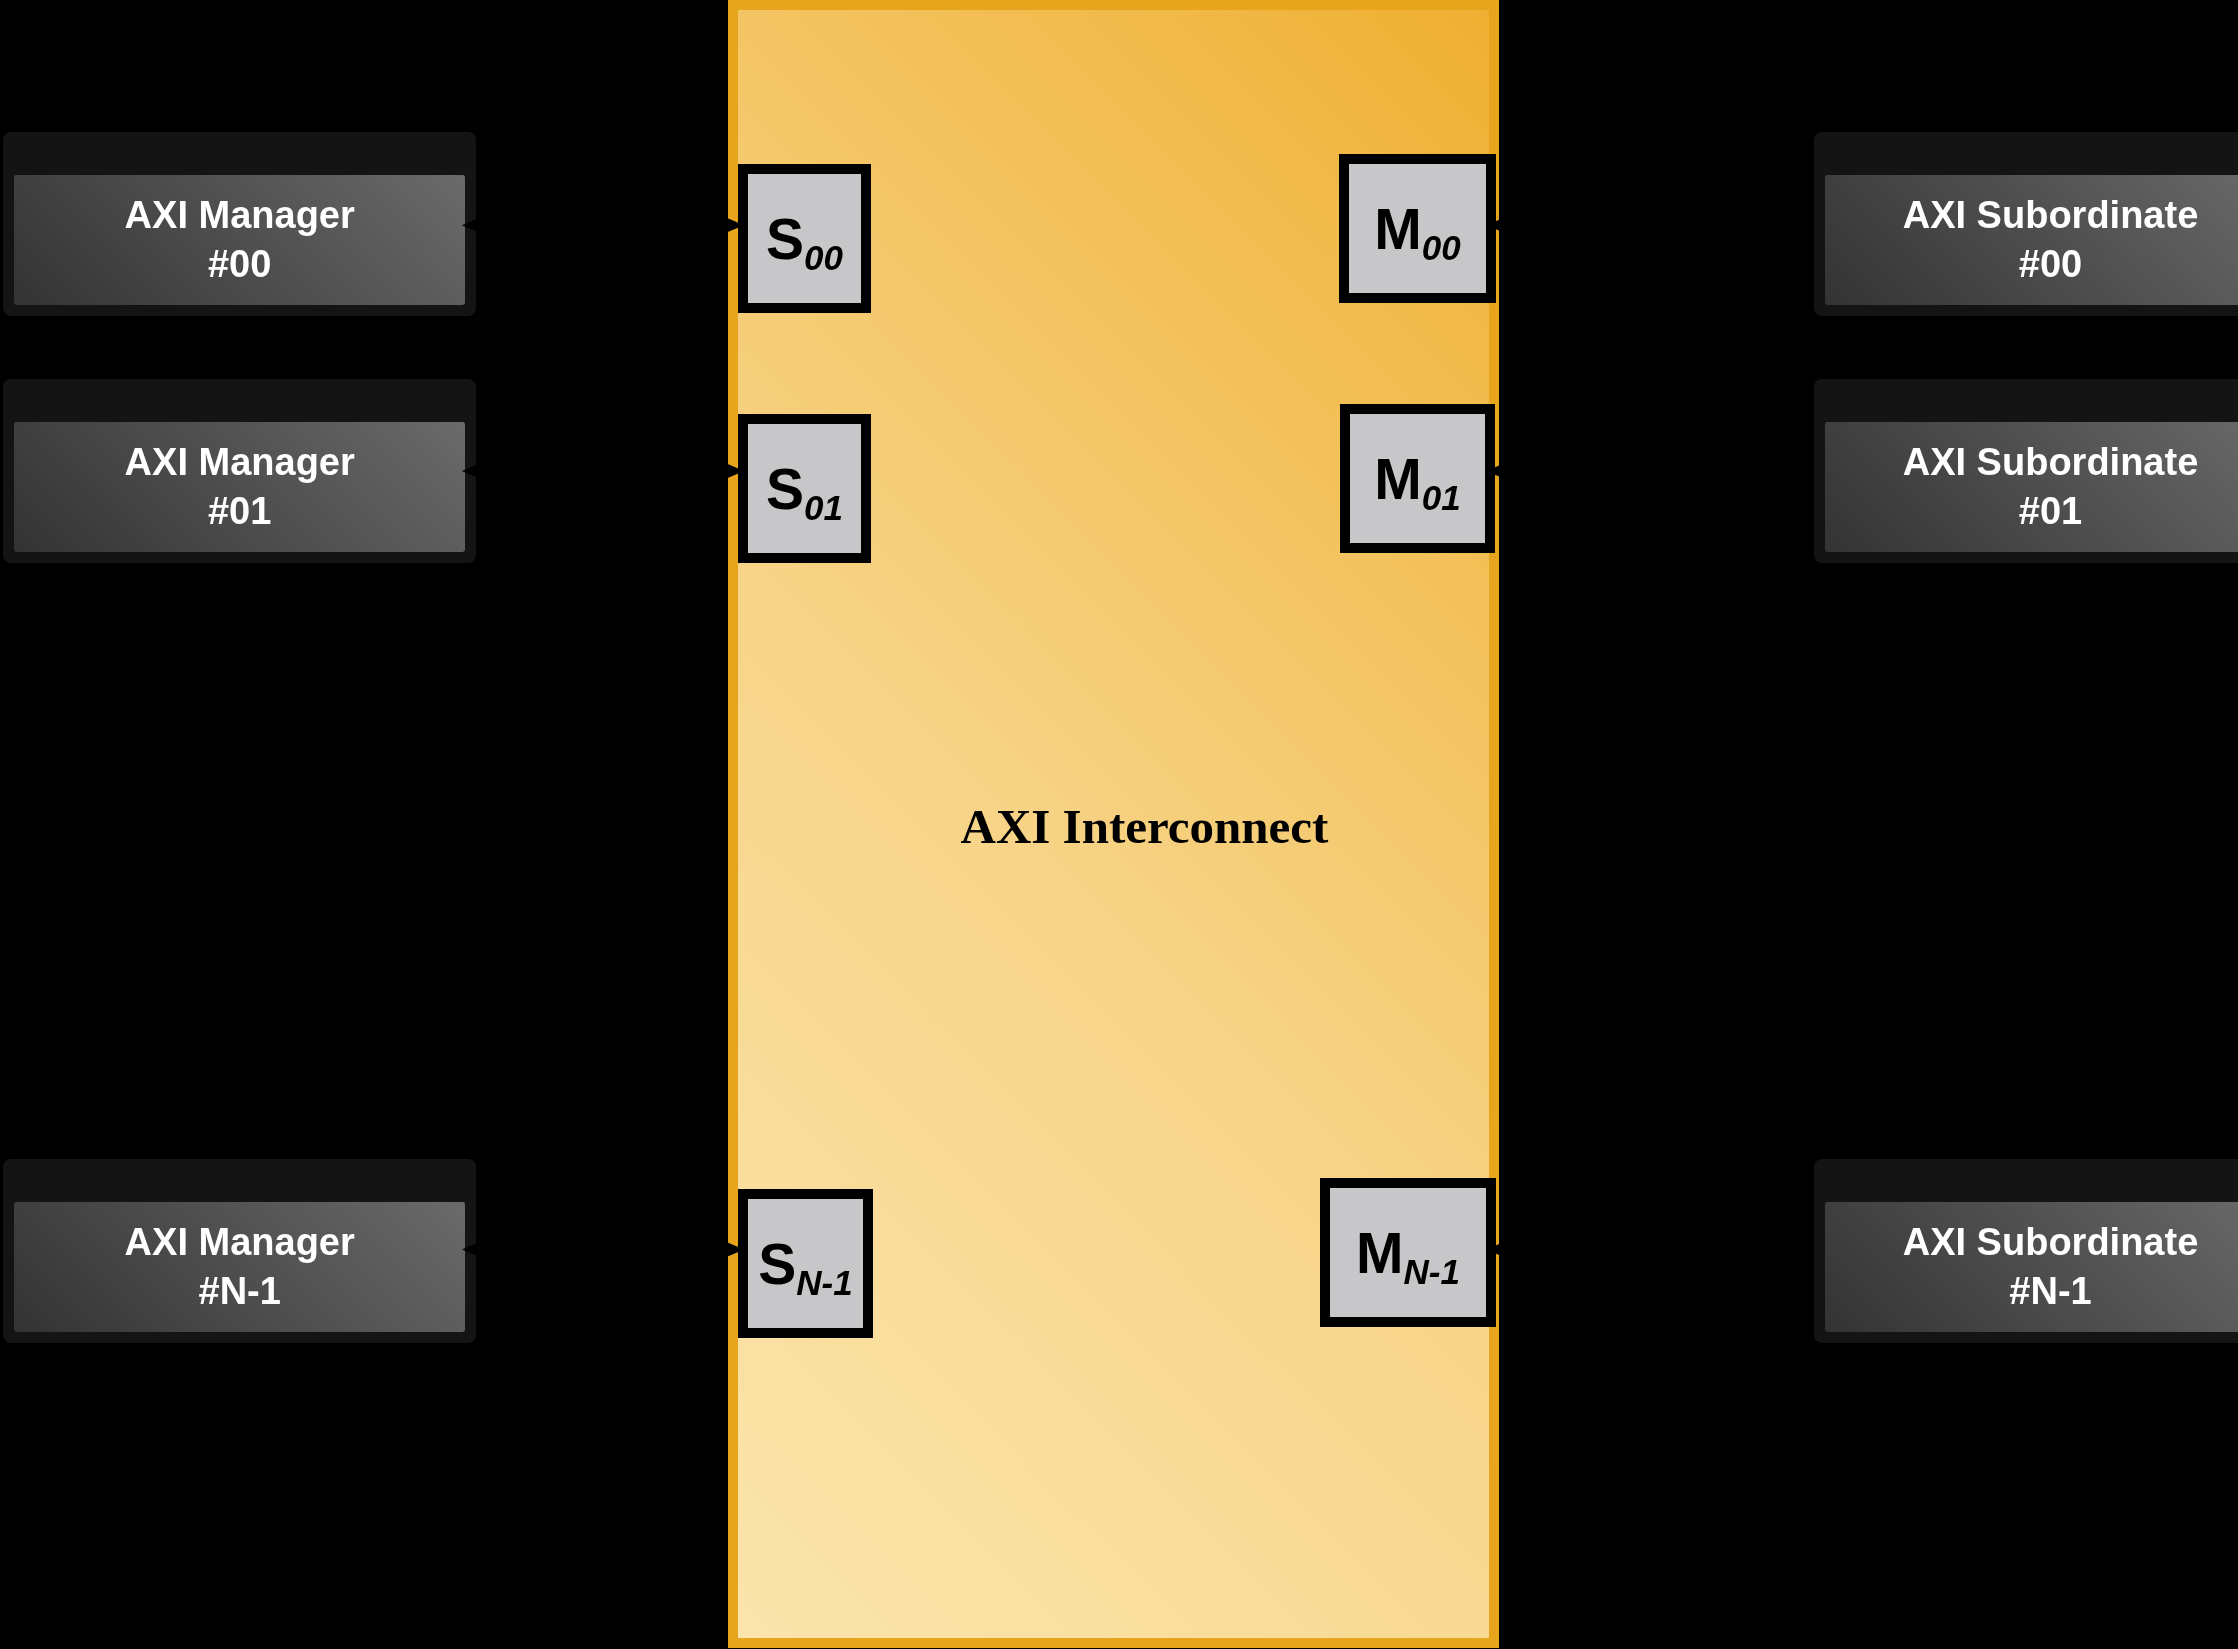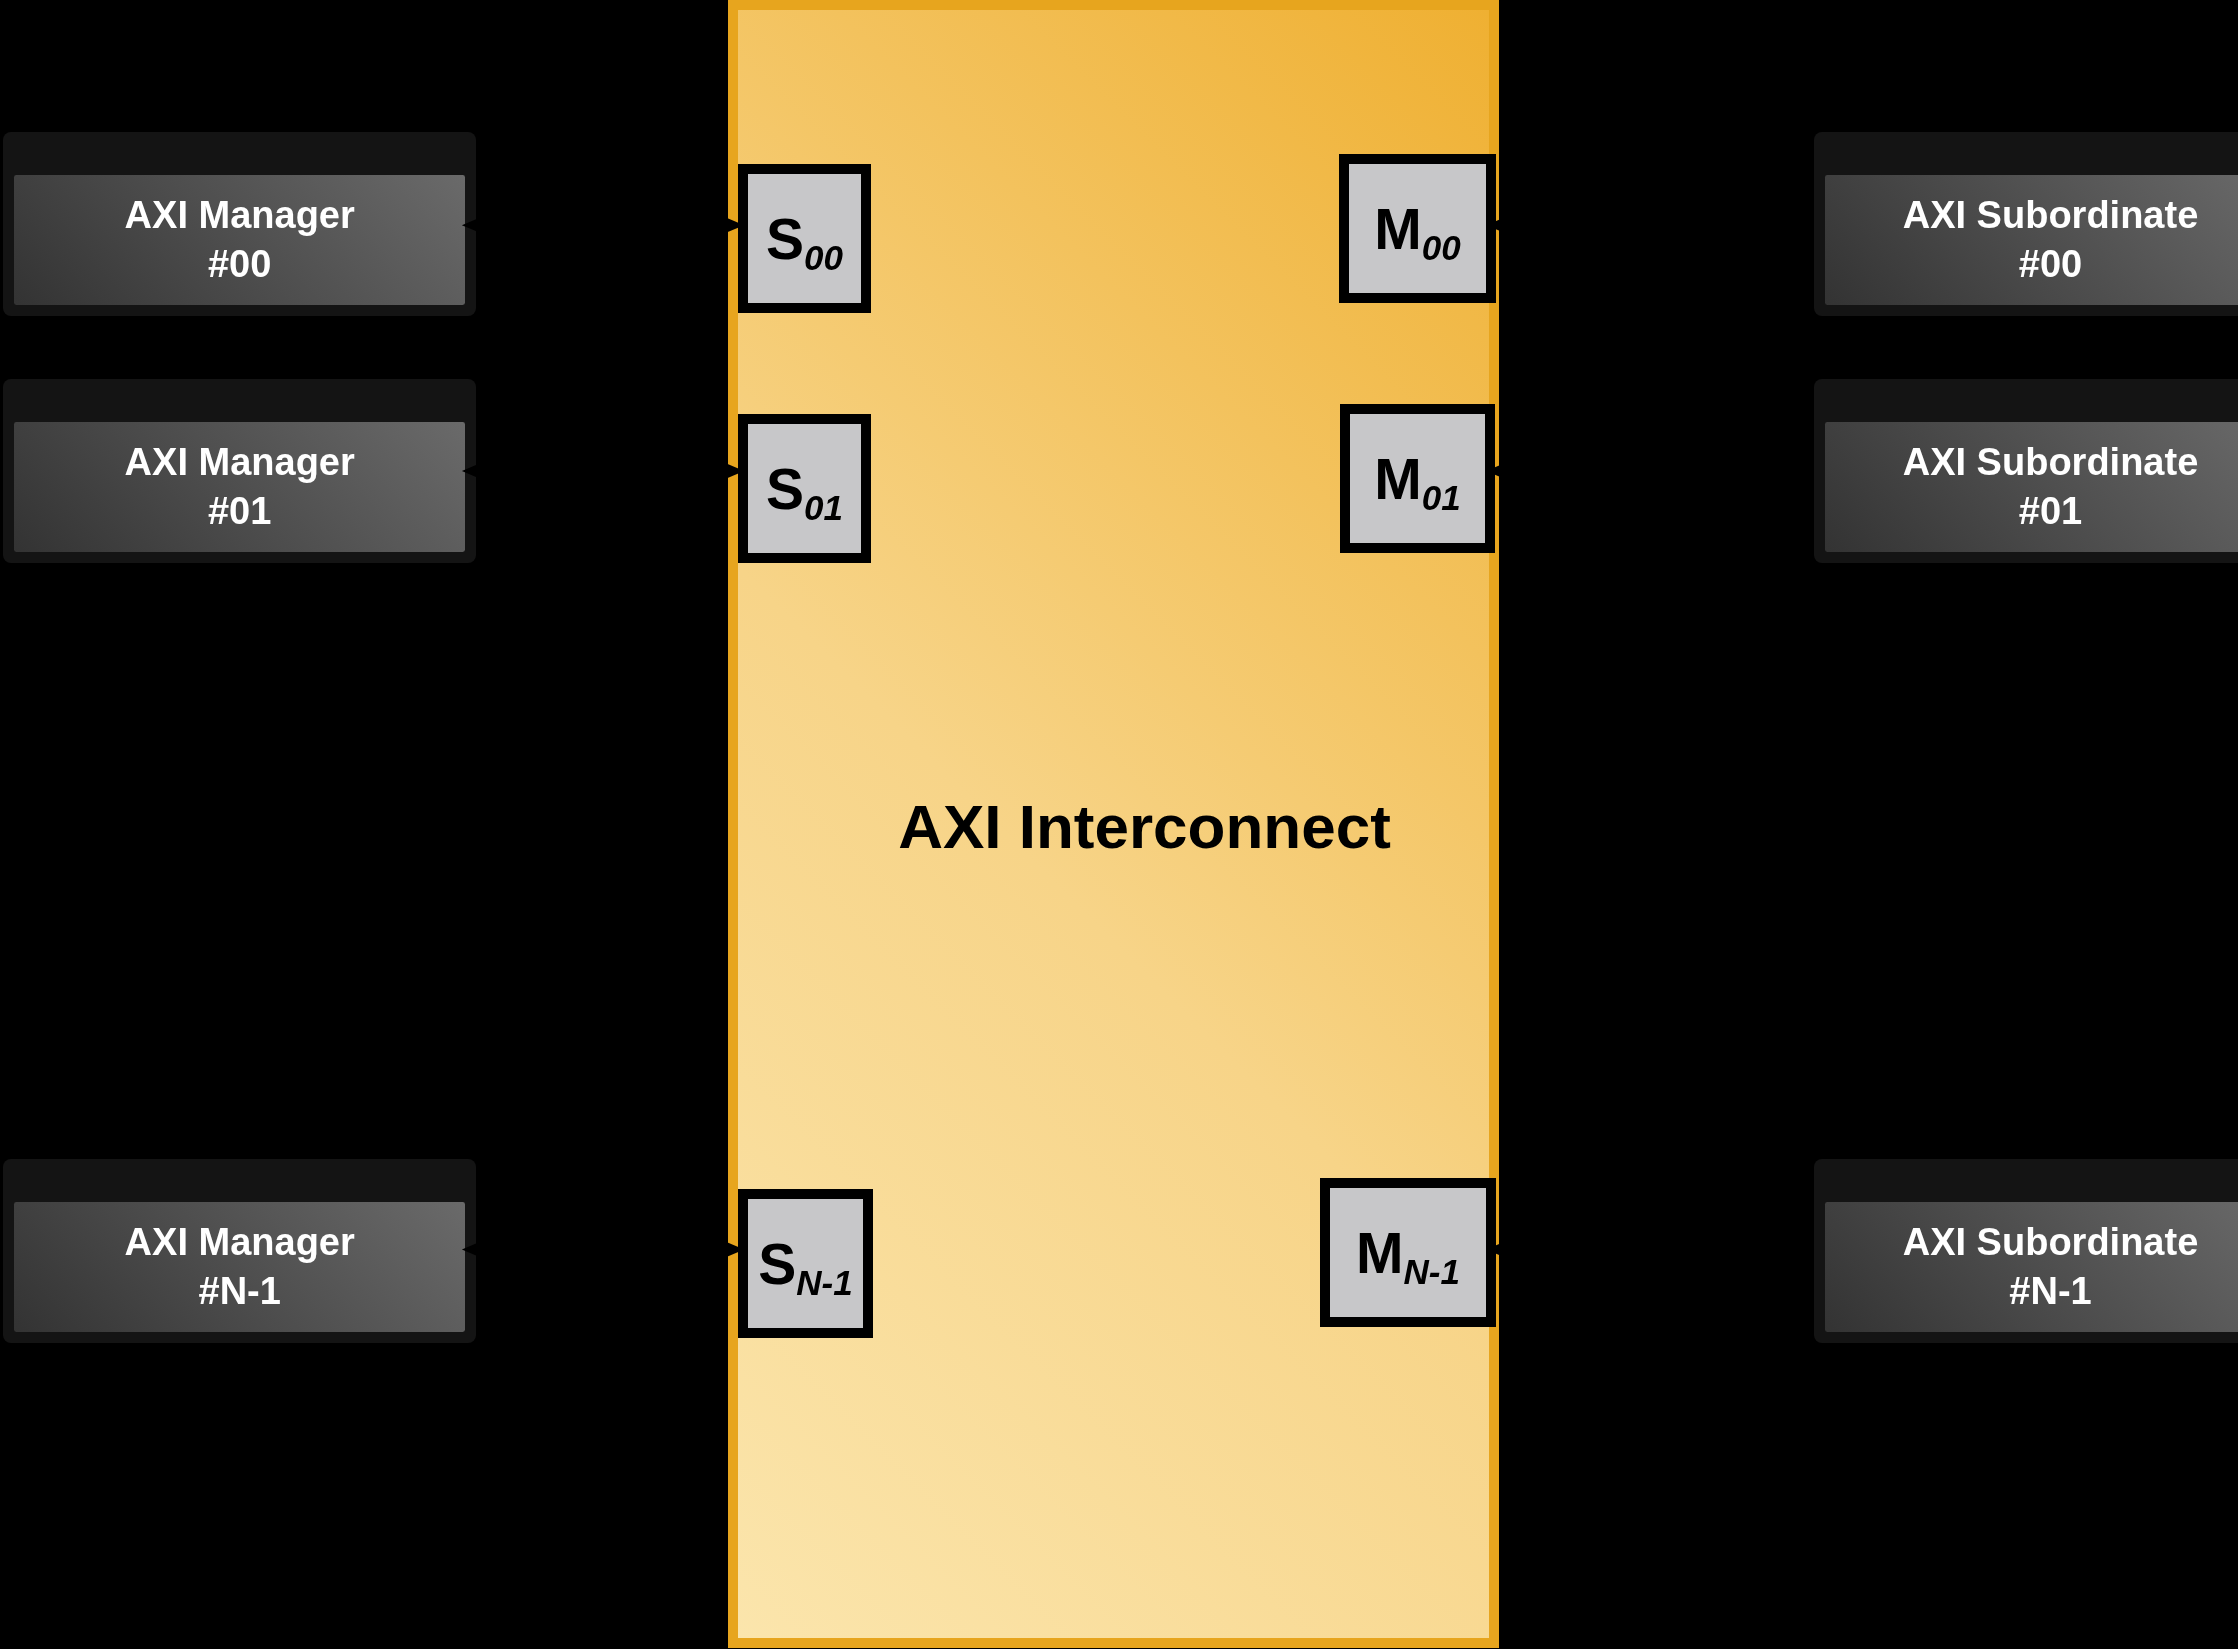--- a/index.html
+++ b/index.html
@@ -21,21 +21,21 @@
 
   
   .interconnect{
     position:absolute;left:728px;top:0;width:771px;height:1648px;
     border:10.3px solid var(--gold-border);
     background:linear-gradient(45deg,var(--ic-light) 0%,var(--ic-mid) 45%,var(--ic-dark) 100%);
   }
   .ic-title{
     position:absolute;left:728px;top:795px;width:833px;height:63px;
     display:flex;align-items:center;justify-content:center;
-    font-size:62px;color:var(--text-dark);letter-spacing:0px;white-space:nowrap;
+    font-size:49px;color:var(--text-dark);letter-spacing:0px;white-space:nowrap;font-family:Liberation Serif, serif;
   }
 
   
   .dark-box{
     position:absolute;width:473px;height:184px;
     background:var(--frame-dark);border-radius:8px;
   }
   .dark-box .inner{
     position:absolute;inset:11px;border-radius:2.4px;
     background:linear-gradient(45deg,var(--box-grad-dark) 0%,var(--box-grad-light) 100%);

